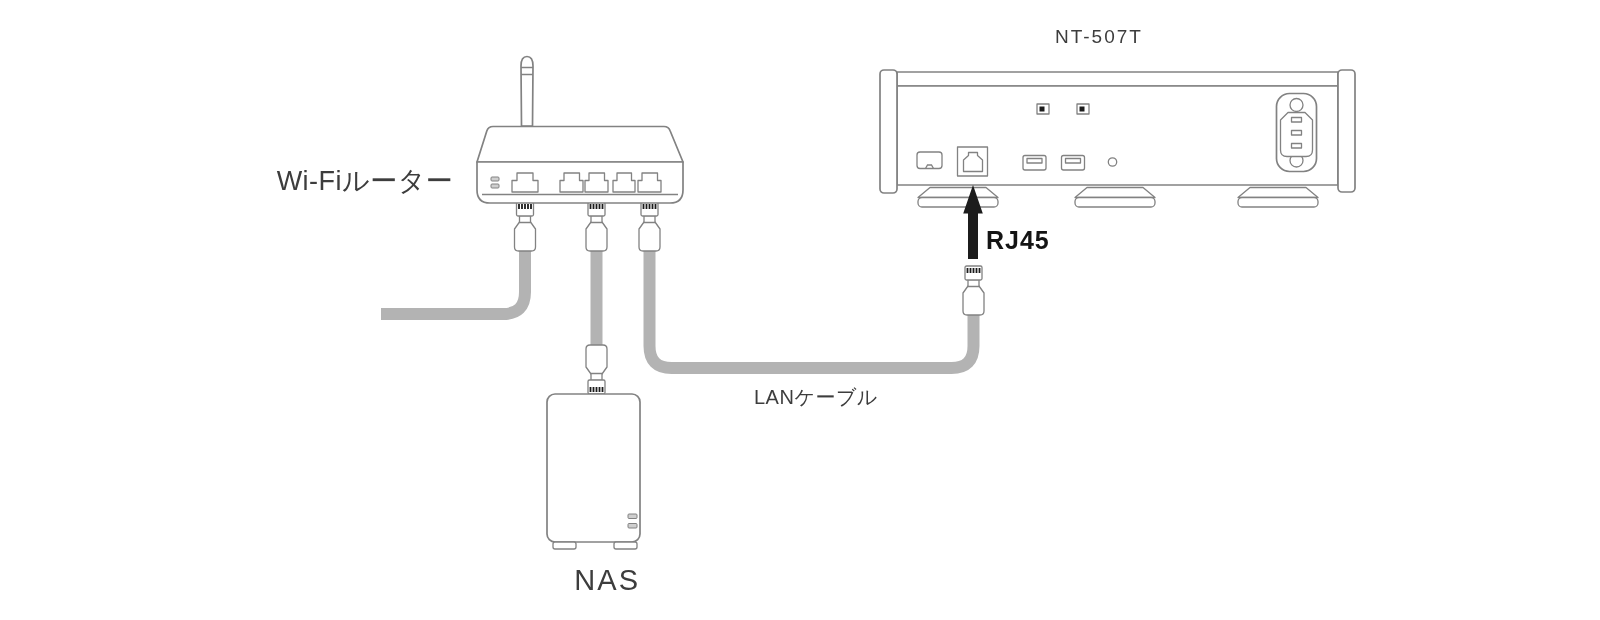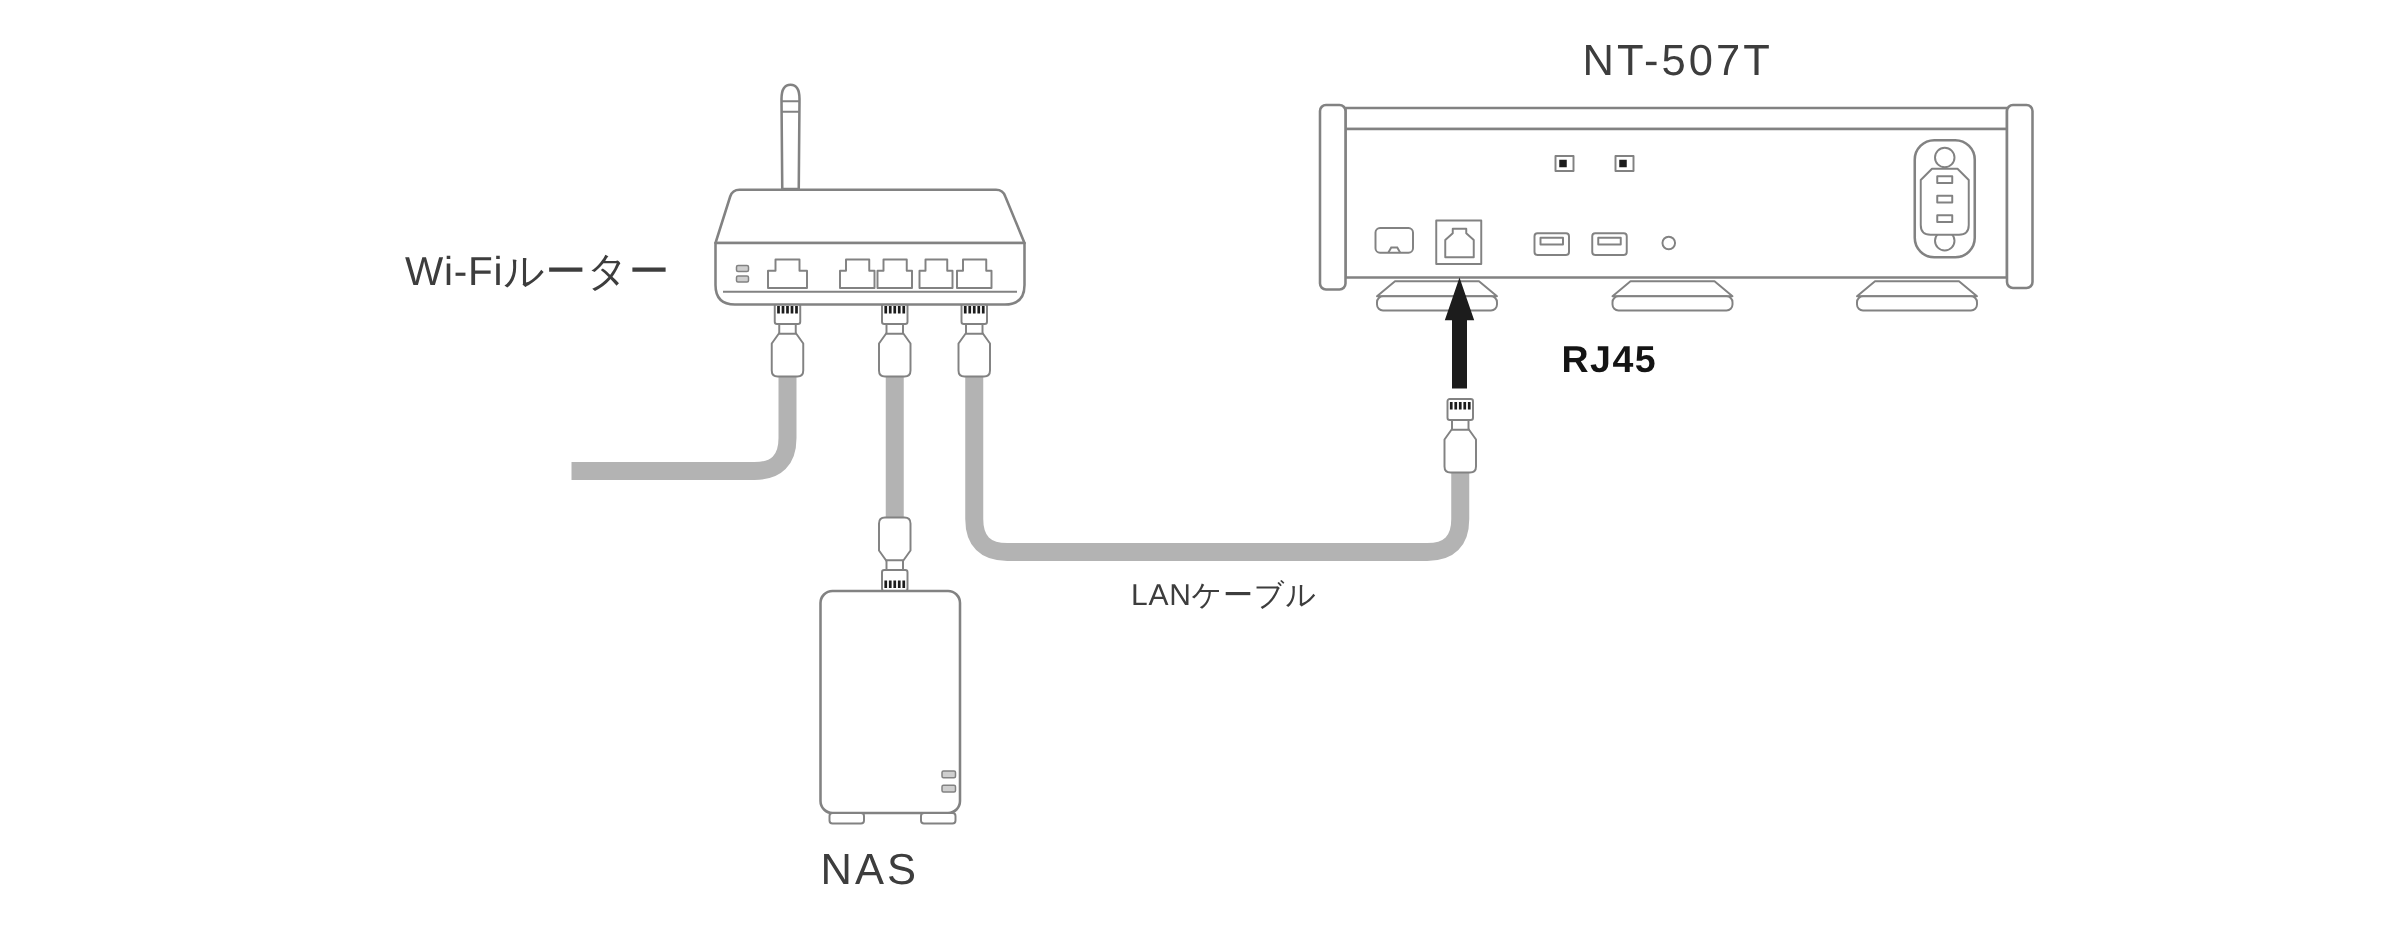--- a/index.html
+++ b/index.html
@@ -11,26 +11,26 @@
   html,body{margin:0;padding:0;background:#fff;}
   #stage{
     position:relative;width:1600px;height:620px;background:#fff;overflow:hidden;
     font-family:"Liberation Sans","DejaVu Sans",sans-serif;
   }
   #art{position:absolute;left:0;top:0;}
   .label{
     position:absolute;color:var(--text);white-space:nowrap;line-height:1;
     font-weight:300;letter-spacing:0.5px;
   }
-  .label-wifi{left:270px;top:168px;width:190px;font-size:27px;text-align:left;}
+  .label-wifi{left:270px;top:168px;width:190px;font-size:27px;text-align:center;}
   .label-internet{left:219px;top:303px;font-size:26px;}
-  .label-nas{left:547px;top:566px;width:93px;font-size:29px;text-align:left;letter-spacing:2px;}
+  .label-nas{left:547px;top:566px;width:93px;font-size:29px;text-align:right;letter-spacing:2px;}
   .label-lan{left:754px;top:387px;font-size:20px;}
-  .label-rj45{left:1041px;top:228px;font-size:25px;font-weight:bold;color:#141414;letter-spacing:1px;}
-  .label-nt{left:1055px;top:27px;font-size:29px;letter-spacing:2px;}
+  .label-rj45{left:986px;top:228px;font-size:25px;font-weight:bold;color:#141414;letter-spacing:1px;}
+  .label-nt{left:1055px;top:27px;font-size:19px;letter-spacing:2px;}
 
   
   .dev{fill:#fff;stroke:var(--outline);stroke-width:1.7;stroke-linejoin:round;}
   .thin{fill:#fff;stroke:var(--outline);stroke-width:1.3;stroke-linejoin:round;}
   .line{fill:none;stroke:var(--outline);stroke-width:1.3;}
   .slot{fill:#cfcfcf;stroke:var(--outline);stroke-width:1;}
   .cable{fill:none;stroke:var(--cable);stroke-width:12;}
   .pins{fill:none;stroke:var(--arrow);stroke-width:1.8;}
   .dark{fill:var(--arrow);stroke:none;}
 </style>

